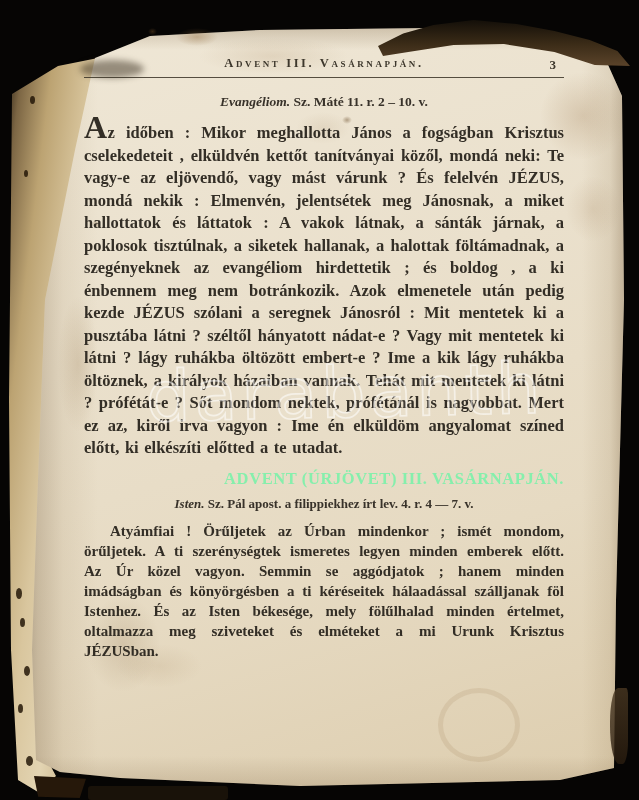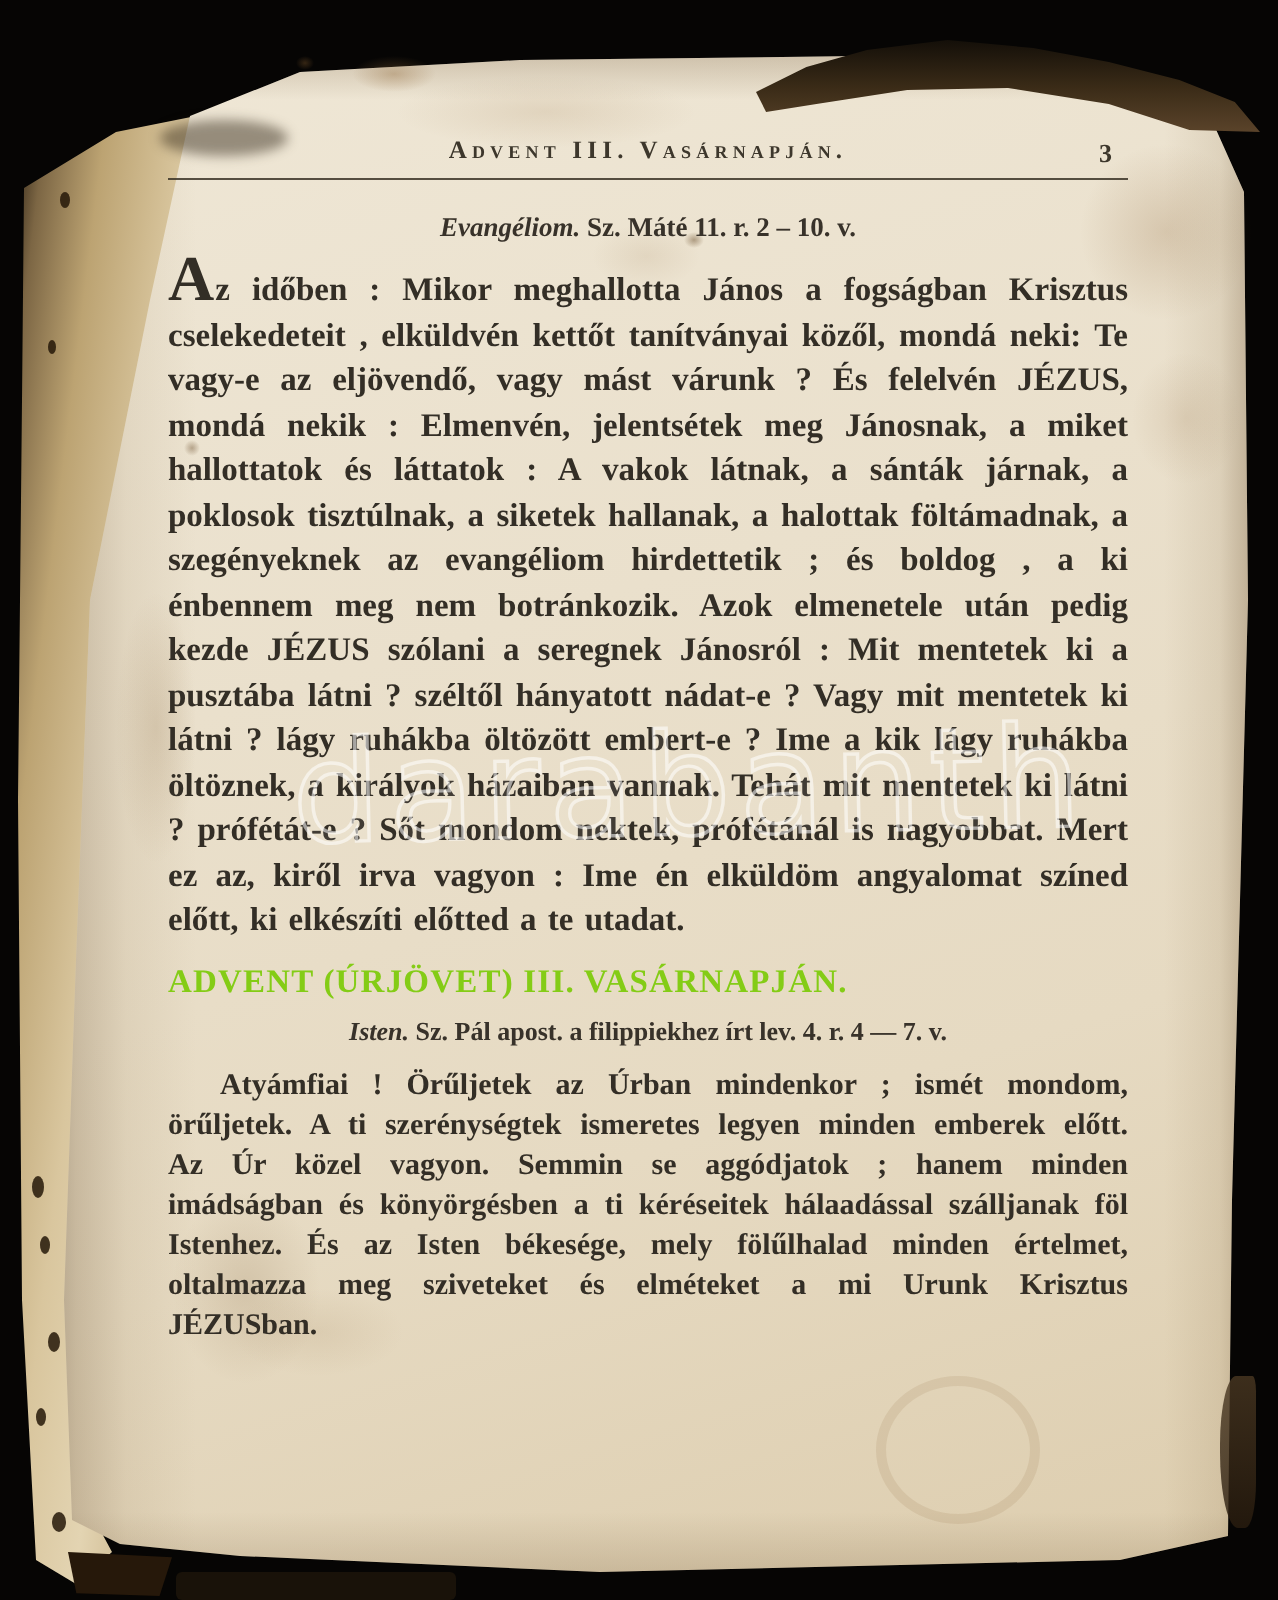--- a/index.html
+++ b/index.html
@@ -53,32 +53,32 @@
   .st4{left:566px;top:176px;width:54px;height:66px;background:radial-gradient(closest-side,rgba(140,100,55,.14),rgba(140,100,55,0));}
   .st5{left:58px;top:296px;width:40px;height:136px;background:radial-gradient(closest-side,rgba(130,95,50,.17),rgba(130,95,50,0));}
   .st6{left:86px;top:596px;width:74px;height:96px;background:radial-gradient(closest-side,rgba(120,88,48,.17),rgba(120,88,48,0));}
   .st7{left:438px;top:688px;width:72px;height:64px;border:5px solid rgba(150,115,70,.14);background:transparent;}
   .st8{left:116px;top:644px;width:86px;height:44px;background:radial-gradient(closest-side,rgba(140,105,60,.11),rgba(140,105,60,0));}
   .st9{left:296px;top:112px;width:54px;height:32px;background:radial-gradient(closest-side,rgba(140,105,60,.11),rgba(140,105,60,0));}
   .st10{left:342px;top:116px;width:10px;height:8px;background:radial-gradient(closest-side,rgba(100,70,35,.45),rgba(100,70,35,0));}
   .st11{left:148px;top:28px;width:9px;height:7px;background:radial-gradient(closest-side,rgba(100,70,35,.5),rgba(100,70,35,0));}
   .st12{left:92px;top:220px;width:8px;height:8px;background:radial-gradient(closest-side,rgba(100,70,35,.4),rgba(100,70,35,0));}
   
-  .text-col{position:absolute;left:84px;top:68px;width:480px;z-index:5;color:#332e26;}
+  .text-col{position:absolute;left:84px;top:56px;width:480px;z-index:5;color:#332e26;}
   .running-header{position:relative;text-align:center;font-variant:small-caps;
     font-weight:700;font-size:12.5px;letter-spacing:2.6px;color:#3d372c;height:16px;}
   .page-number{position:absolute;right:8px;top:1px;font-size:13px;letter-spacing:0;font-weight:700;}
   .header-rule{border:0;border-top:1.5px solid rgba(58,50,38,.85);margin:5px 0 0 0;}
   .source-line{margin-top:16px;text-align:center;font-size:13.5px;font-weight:700;color:#38322a;}
   .source-line .lbl{font-style:italic;}
   .gospel-body{margin-top:12px;font-size:16.5px;line-height:22.5px;text-align:justify;
     font-weight:700;word-spacing:1.5px;color:#332e26;}
   .dropcap{font-size:32px;line-height:0;font-weight:700;letter-spacing:.5px;}
-  .lesson-heading{margin-top:9px;text-align:left;font-size:16.5px;font-weight:700;
-    letter-spacing:.6px;color:#84cc16;}
+  .lesson-heading{margin-top:9px;text-align:right;font-size:16.5px;font-weight:700;
+    letter-spacing:.6px;color:#86efac;}
   .source-line.small{font-size:13px;margin-top:7px;}
   .lesson-body{margin-top:9px;font-size:15px;line-height:20px;text-align:justify;
     font-weight:700;word-spacing:3.5px;text-indent:26px;color:#332e26;}
   
   .watermark{
     position:absolute;left:146px;top:352px;z-index:6;
     font-family:"DejaVu Sans","Liberation Sans",sans-serif;
     font-size:70px;font-weight:400;letter-spacing:4px;
     color:rgba(255,255,255,.07);
     -webkit-text-stroke:1.7px rgba(255,255,255,.55);

